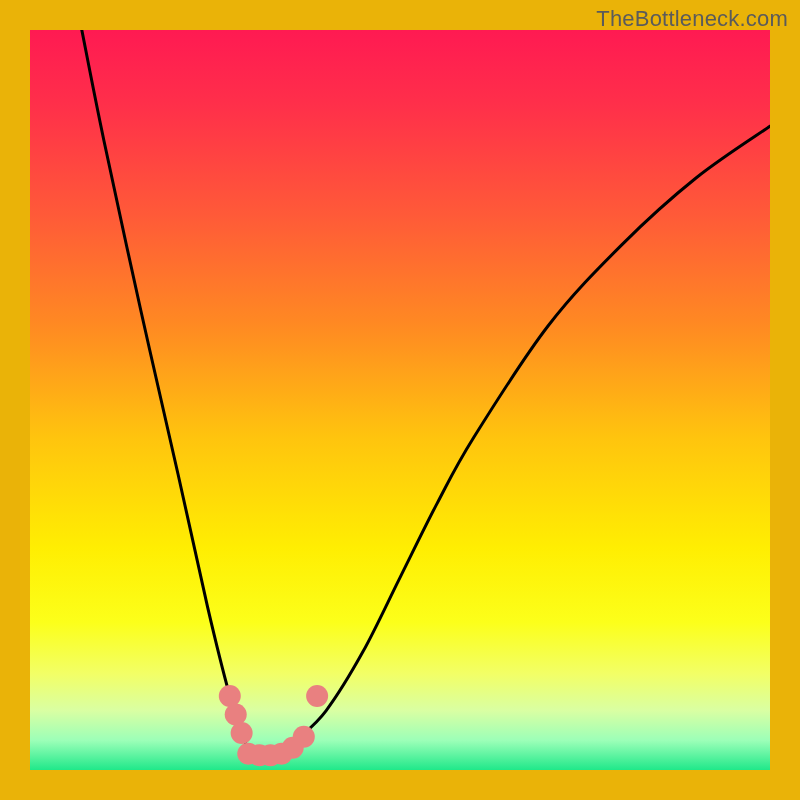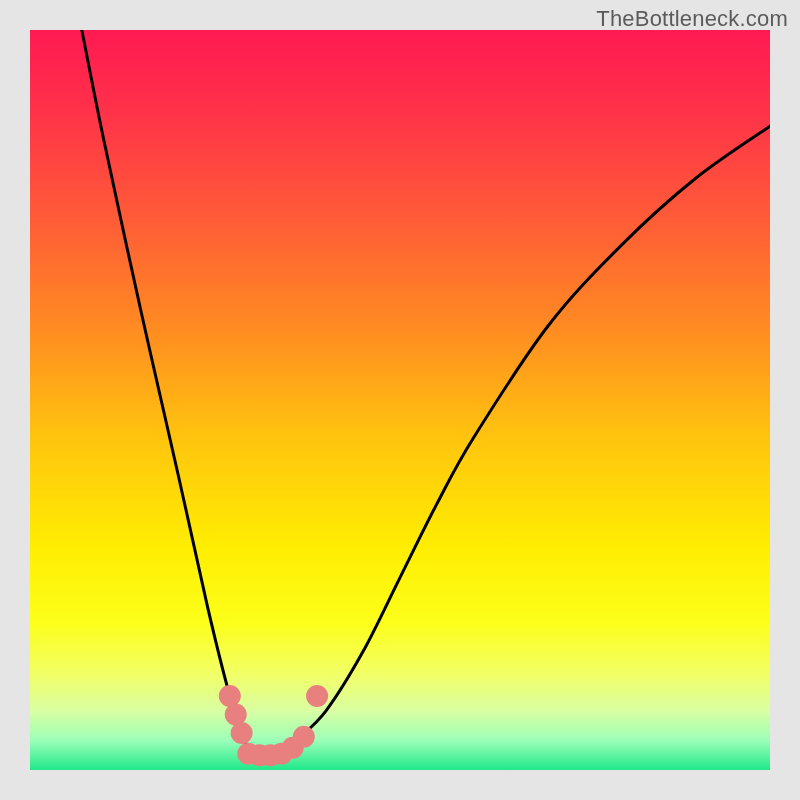--- a/index.html
+++ b/index.html
@@ -8,21 +8,21 @@
     width: 800px;
     height: 800px;
     overflow: hidden;
     background: #000;
     font-family: Arial, Helvetica, sans-serif;
   }
   .frame {
     position: relative;
     width: 800px;
     height: 800px;
-    background: #e5e5e5;
+    background: #eab308;
   }
   .plot-area {
     position: absolute;
     left: 30px;
     top: 30px;
     width: 740px;
     height: 740px;
     overflow: hidden;
   }
   .gradient-bg {

